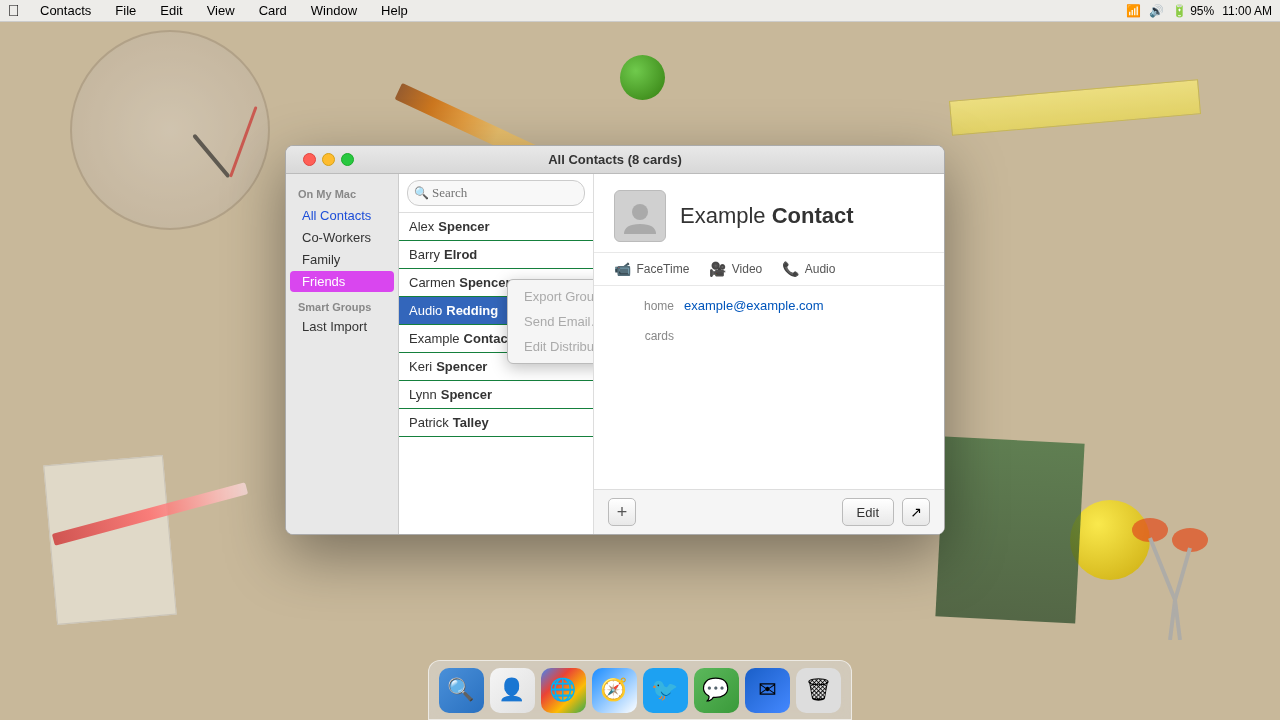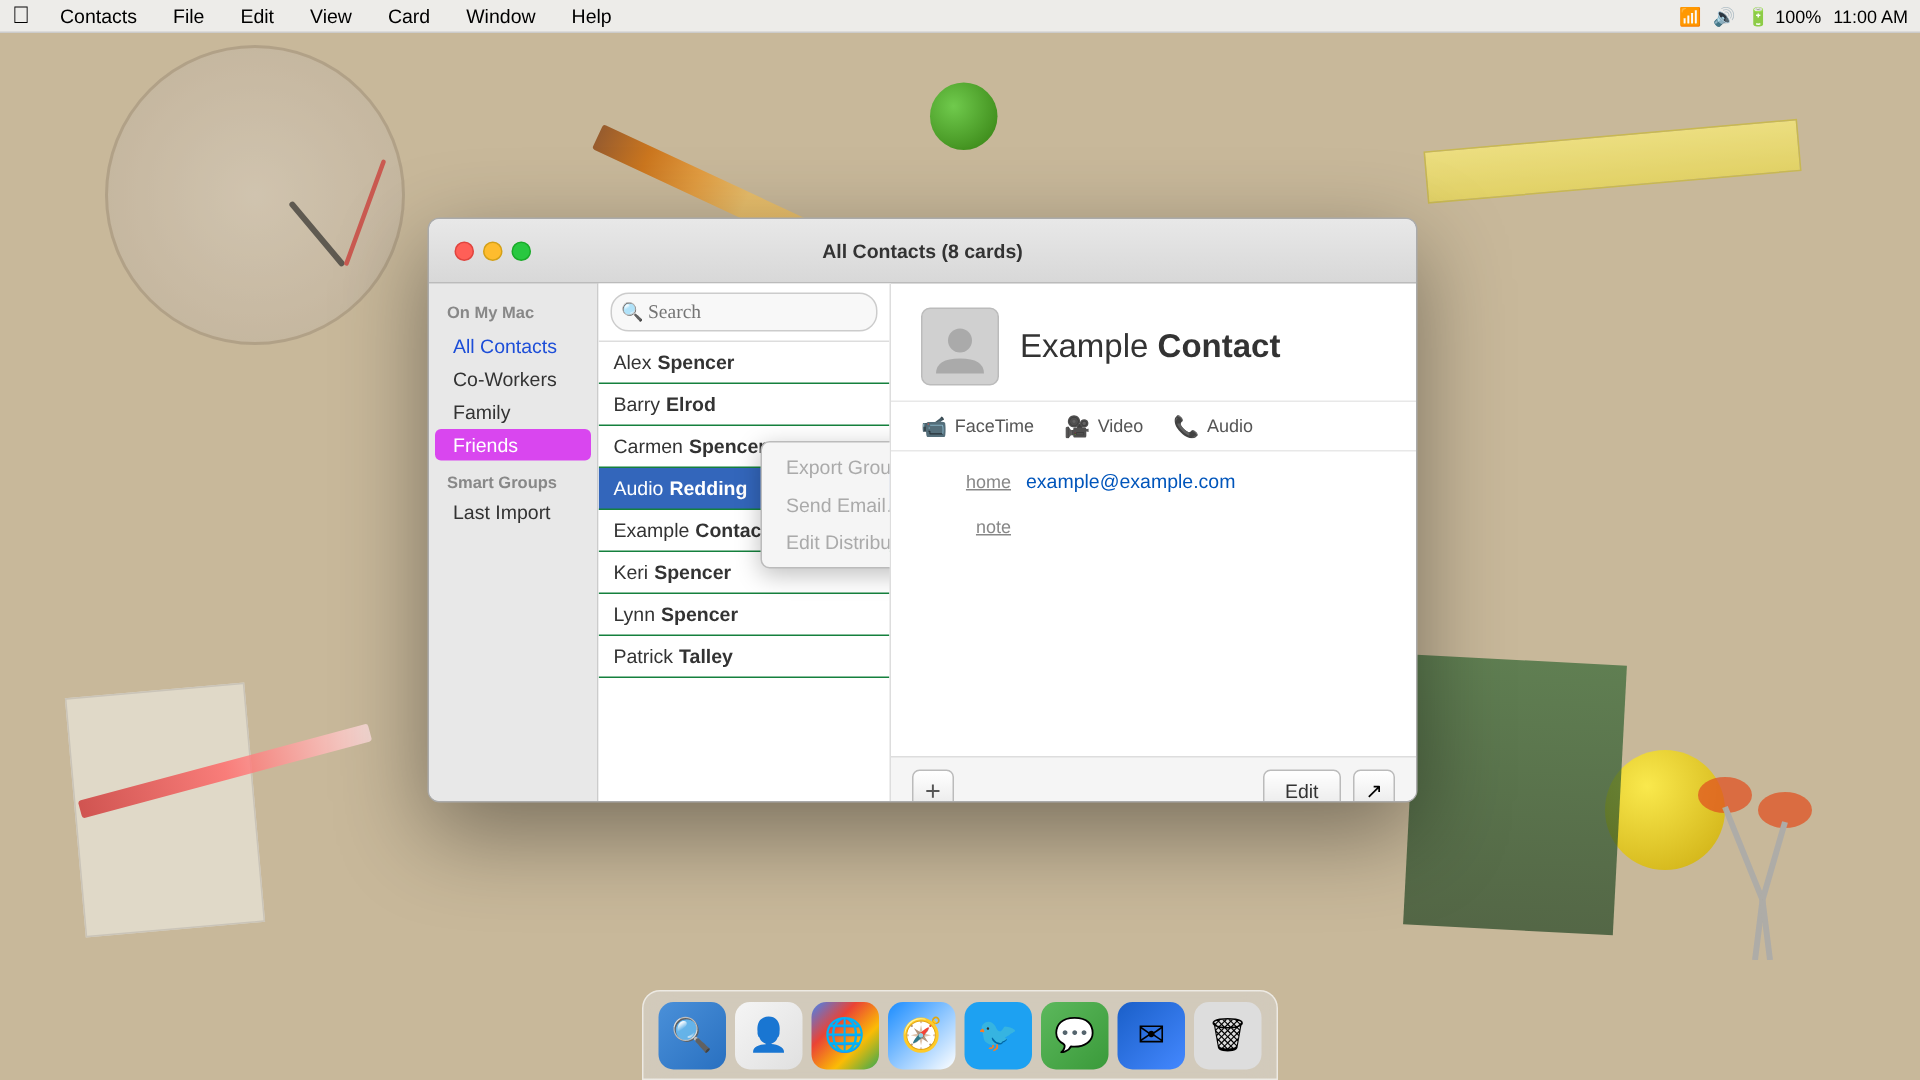--- a/index.html
+++ b/index.html
@@ -185,21 +185,21 @@
       height: 390px;
       background: #f0f0f0;
       border-radius: 8px;
       box-shadow: 0 20px 60px rgba(0,0,0,0.4);
       z-index: 50;
       overflow: hidden;
       border: 1px solid #aaa;
     }
 
     .window-titlebar {
-      height: 43px;
+      height: 28px;
       background: linear-gradient(to bottom, #e8e8e8, #d8d8d8);
       border-bottom: 1px solid #bbb;
       display: flex;
       align-items: center;
       padding: 0 17px;
       position: relative;
     }
 
     .traffic-lights {
       display: flex;
@@ -423,21 +423,20 @@
       margin-bottom: 6px;
       font-size: 13px;
     }
     .field-label {
       width: 60px;
       color: #888;
       font-size: 12px;
       flex-shrink: 0;
       text-align: right;
       margin-right: 10px;
-      text-decoration: underline;
     }
     .field-value { color: #0055bb; }
 
     .field-note { color: #333; }
 
     .detail-footer {
       display: flex;
       align-items: center;
       padding: 8px 14px;
       border-top: 1px solid #ddd;
@@ -564,21 +563,21 @@
       <span class="menubar-item">File</span>
       <span class="menubar-item">Edit</span>
       <span class="menubar-item">View</span>
       <span class="menubar-item">Card</span>
       <span class="menubar-item">Window</span>
       <span class="menubar-item">Help</span>
     </div>
     <div class="menubar-right">
       <span>📶</span>
       <span>🔊</span>
-      <span>🔋 100%</span>
+      <span>🔋 95%</span>
       <span>11:00 AM</span>
     </div>
   </div>
 
   <div class="app-window">
 
     <div class="window-titlebar">
       <div class="traffic-lights">
         <div class="traffic-light tl-close"></div>
         <div class="traffic-light tl-minimize"></div>
@@ -677,21 +676,21 @@
           </div>
         </div>
 
         <div class="contact-fields">
           <div class="field-row">
             <span class="field-label">home</span>
             <span class="field-value">example@example.com</span>
           </div>
           <div style="height:10px;"></div>
           <div class="field-row">
-            <span class="field-label">note</span>
+            <span class="field-label">cards</span>
             <span class="field-note"></span>
           </div>
         </div>
 
         <div class="detail-footer">
           <div class="add-btn">
             <span>+</span>
           </div>
           <div class="footer-right">
             <button class="edit-btn">Edit</button>

